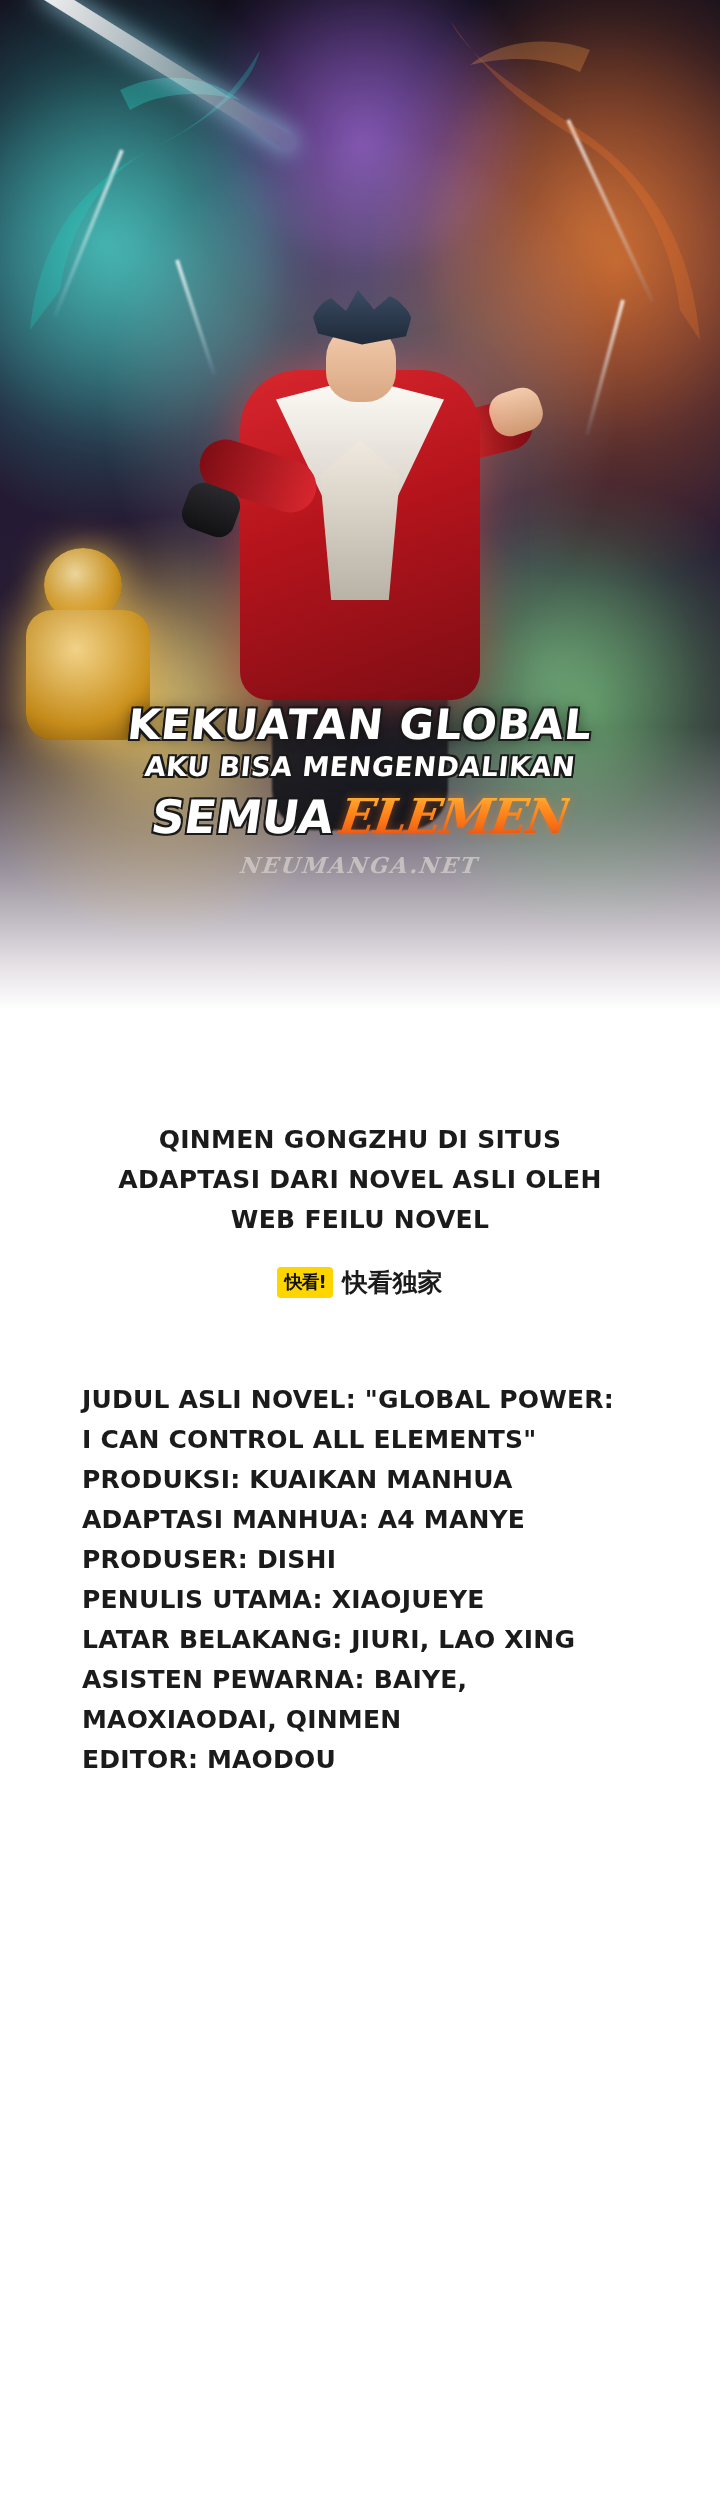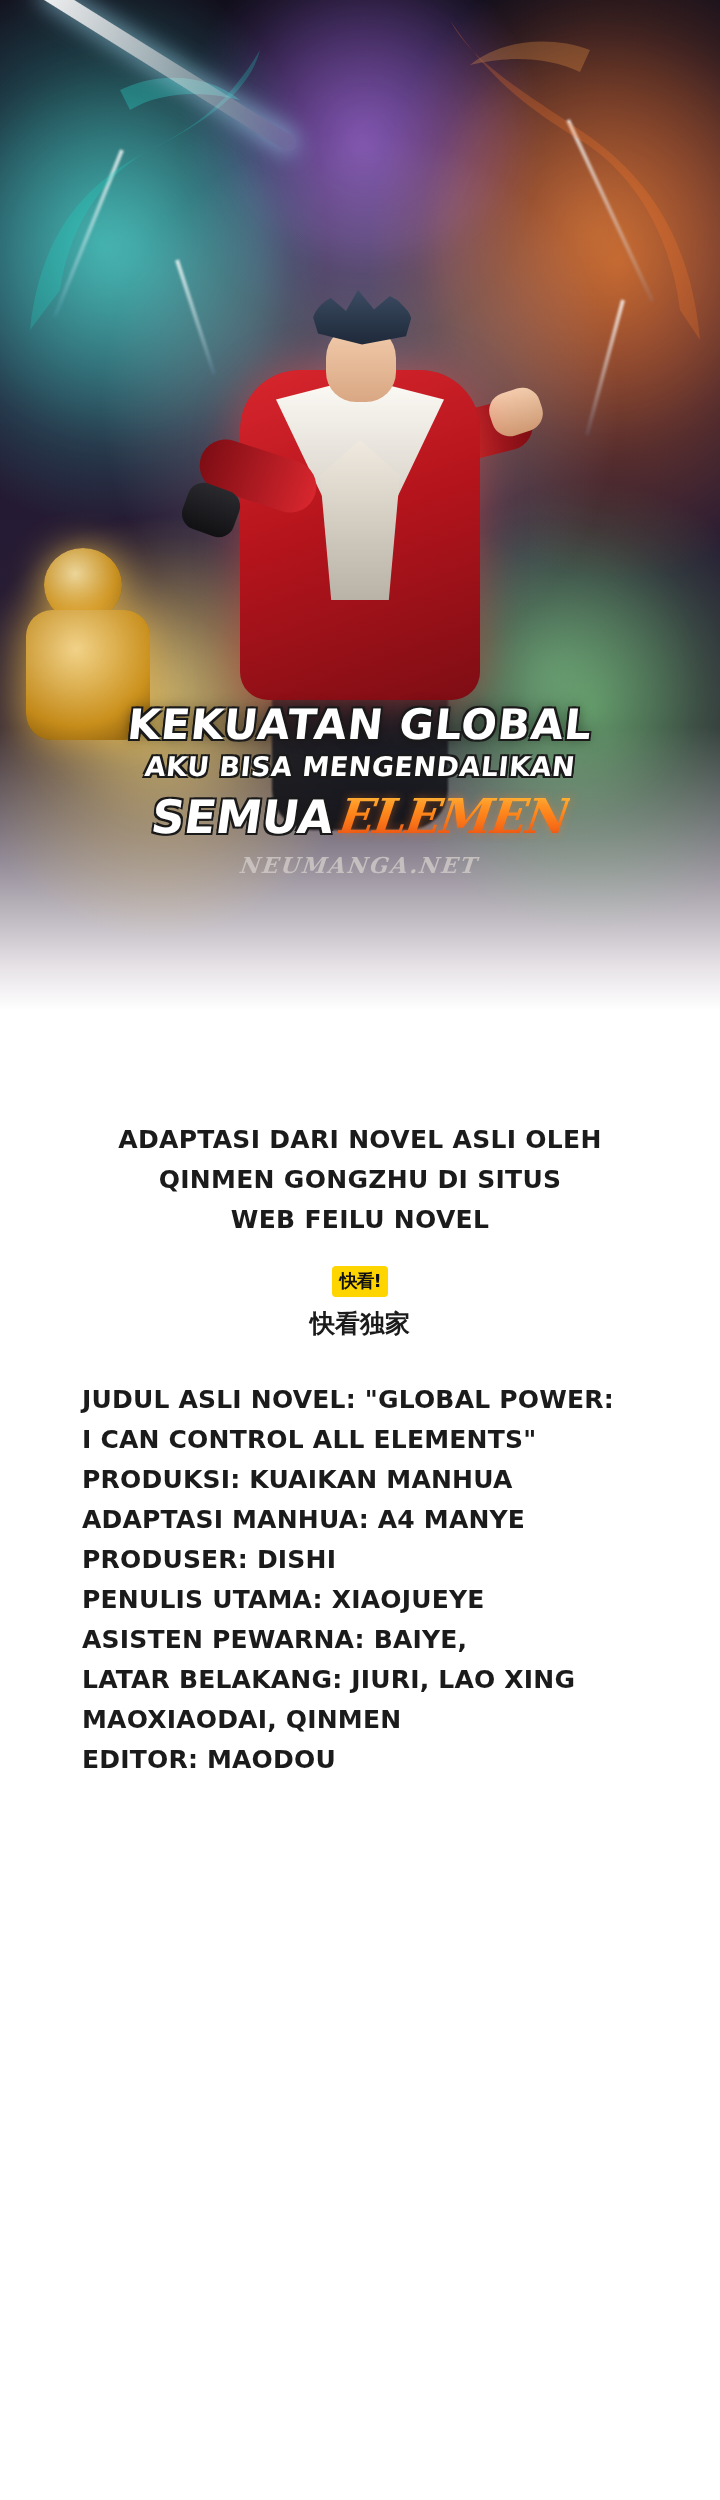--- a/index.html
+++ b/index.html
@@ -311,21 +311,20 @@
     line-height: 40px;
     color: #1b1b1b;
     letter-spacing: 0.3px;
   }
   .kuaikan-row {
     margin-top: 26px;
     display: flex;
     justify-content: center;
     align-items: center;
     gap: 10px;
-    flex-direction: column;
   }
   .kuaikan-logo {
     background: #ffd500;
     color: #111111;
     font-family: "DejaVu Sans", sans-serif;
     font-weight: bold;
     font-size: 18px;
     padding: 3px 7px 4px 7px;
     border-radius: 4px;
     letter-spacing: -1px;
@@ -405,35 +404,35 @@
       <div class="title-line2">AKU BISA MENGENDALIKAN</div>
       <div class="title-line3">
         <span class="title-semua">SEMUA</span>
         <span class="title-elemen">ELEMEN</span>
       </div>
       <div class="watermark">NEUMANGA.NET</div>
     </div>
   </div>
 
   <div class="credits">
+    <div class="credit-head">QINMEN GONGZHU DI SITUS</div>
     <div class="credit-head">ADAPTASI DARI NOVEL ASLI OLEH</div>
-    <div class="credit-head">QINMEN GONGZHU DI SITUS</div>
     <div class="credit-head">WEB FEILU NOVEL</div>
     <div class="kuaikan-row">
       <span class="kuaikan-logo">快看!</span>
       <span class="kuaikan-text">快看独家</span>
     </div>
   </div>
 
   <div class="meta">
     <div class="meta-line">JUDUL ASLI NOVEL: "GLOBAL POWER:</div>
     <div class="meta-line">I CAN CONTROL ALL ELEMENTS"</div>
     <div class="meta-line">PRODUKSI: KUAIKAN MANHUA</div>
     <div class="meta-line">ADAPTASI MANHUA: A4 MANYE</div>
     <div class="meta-line">PRODUSER: DISHI</div>
     <div class="meta-line">PENULIS UTAMA: XIAOJUEYE</div>
+    <div class="meta-line">LATAR BELAKANG: JIURI, LAO XING</div>
     <div class="meta-line">ASISTEN PEWARNA: BAIYE,</div>
-    <div class="meta-line">LATAR BELAKANG: JIURI, LAO XING</div>
     <div class="meta-line">MAOXIAODAI, QINMEN</div>
     <div class="meta-line">EDITOR: MAODOU</div>
   </div>
 
 </div>
 
 </body></html>

